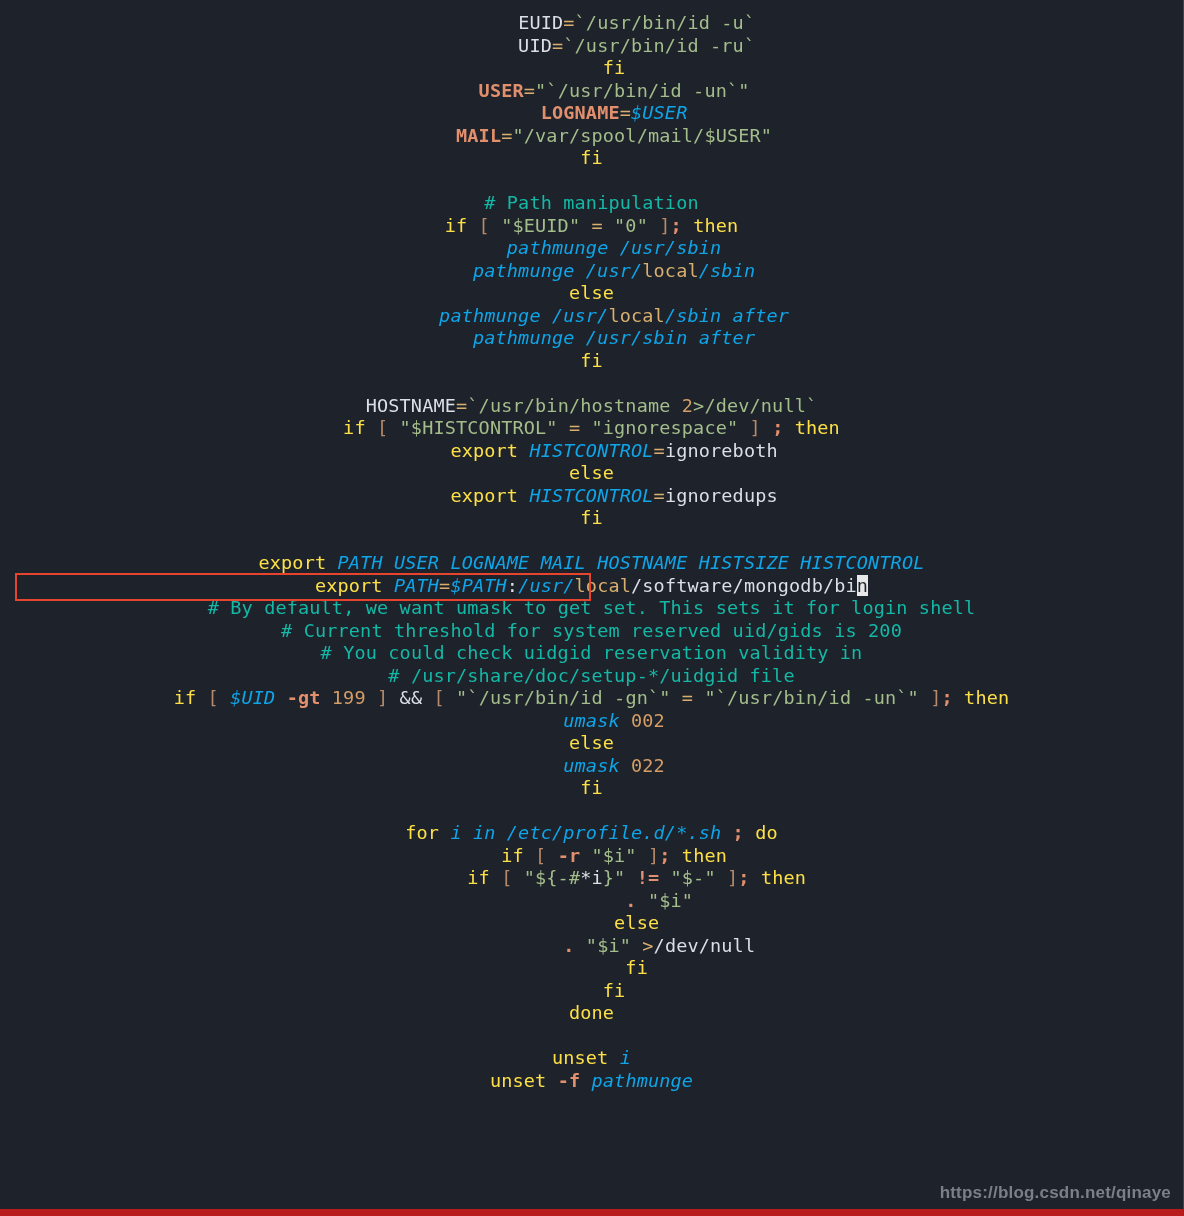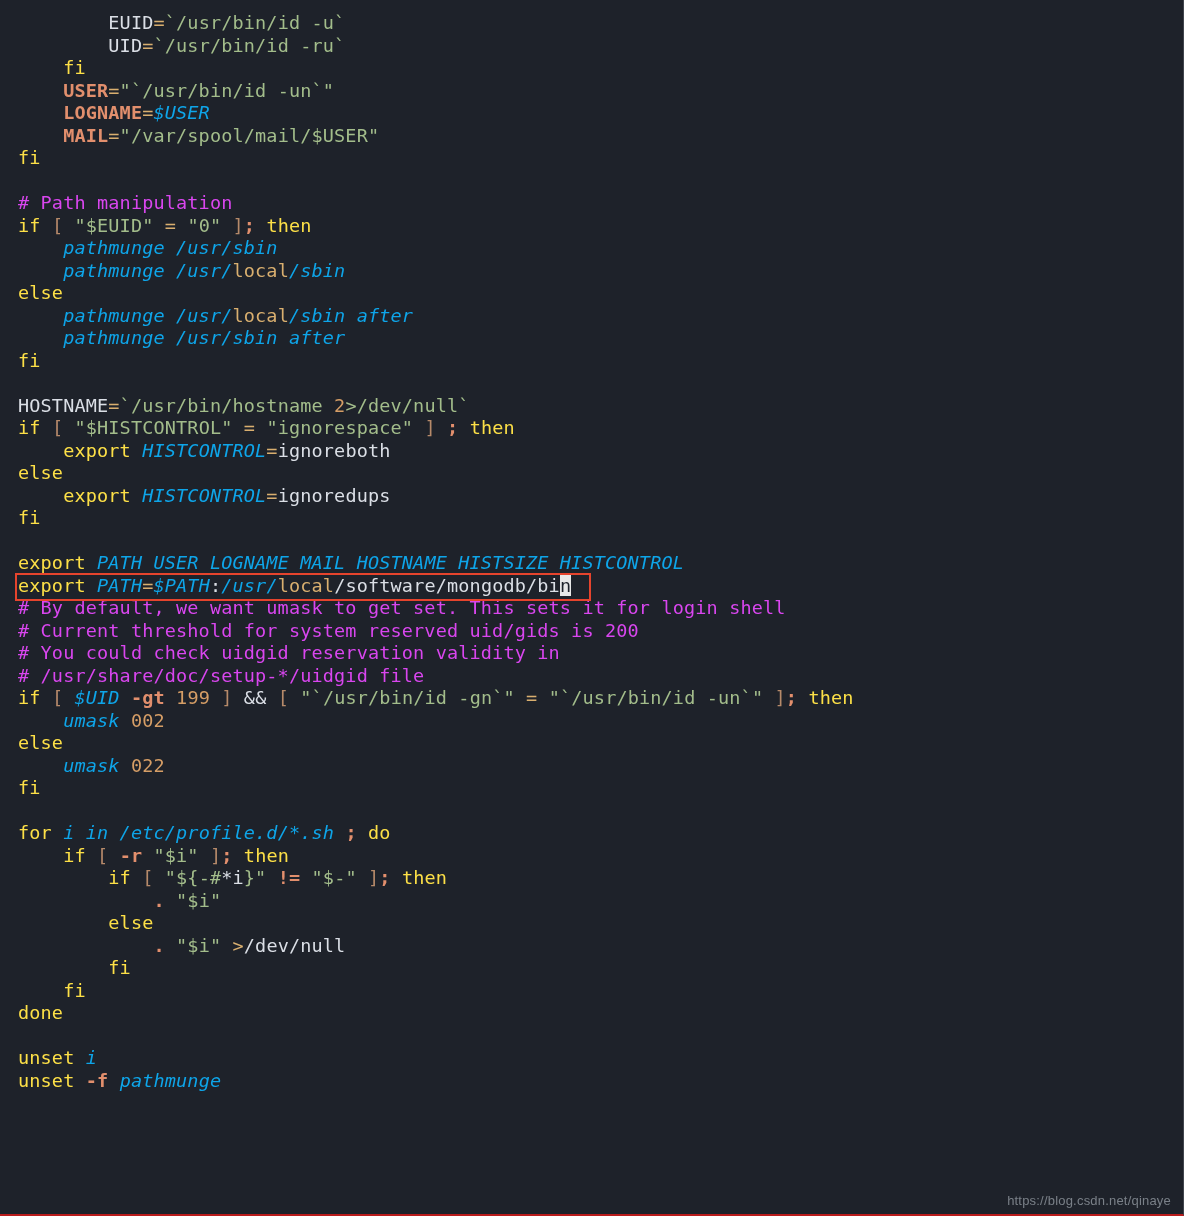--- a/index.html
+++ b/index.html
@@ -14,48 +14,50 @@
     letter-spacing:0.15px;
     position:relative;
   }
   
   .c-id   {color:#dbdfe6;}    
   .c-kw   {color:#fde047;}    
   .c-tan  {color:#e28f6d;font-weight:bold;}    
   .c-str  {color:#a3bd8b;}    
   .c-teal {color:#0ea5e9;font-style:italic;}    
   .c-num  {color:#d69e66;}    
-  .c-cmt  {color:#d946ef;}    
+  .c-cmt  {color:#14b8a6;}    
   .c-yl   {color:#d9af6f;}    
   .c-br   {color:#b68a6a;}
   .c-pl   {color:#b9c6cc;}
 
   .hl-box{
     position:absolute;
     border:2px solid #e6442d;
     pointer-events:none;
   }
   .cursor{
     background:#e8e8e8;
     color:#1e222a;
   }
   .watermark{
     position:absolute;
     right:12px;
     bottom:6px;
     font-family:Arial,sans-serif;
-    font-size:13px;
+    font-size:17px;
     color:#7a8088;
     letter-spacing:0.2px;
+    font-weight:bold;
   }
   .outer{
     position:absolute;
     inset:0;
     border-right:1px solid #41454d;
-    border-bottom:2px solid #b91c1c;
+    border-bottom:7px solid #b91c1c;
+    text-align:center;
   }
 </style>
 </head>
 <body>
 
 <div class="outer">
   <div class="code" id="code-area"><div>        <span class="c-id">EUID</span><span class="c-yl">=</span><span class="c-str">`/usr/bin/id -u`</span></div><div>        <span class="c-id">UID</span><span class="c-yl">=</span><span class="c-str">`/usr/bin/id -ru`</span></div><div>    <span class="c-kw">fi</span></div><div>    <span class="c-tan">USER</span><span class="c-yl">=</span><span class="c-str">"`/usr/bin/id -un`"</span></div><div>    <span class="c-tan">LOGNAME</span><span class="c-yl">=</span><span class="c-teal">$USER</span></div><div>    <span class="c-tan">MAIL</span><span class="c-yl">=</span><span class="c-str">"/var/spool/mail/$USER"</span></div><div><span class="c-kw">fi</span></div><div>&nbsp;</div><div><span class="c-cmt"># Path manipulation</span></div><div><span class="c-kw">if</span><span class="c-pl"> </span><span class="c-br">[</span><span class="c-pl"> </span><span class="c-str">"$EUID"</span><span class="c-pl"> </span><span class="c-yl">=</span><span class="c-pl"> </span><span class="c-str">"0"</span><span class="c-pl"> </span><span class="c-br">]</span><span class="c-tan">;</span><span class="c-pl"> </span><span class="c-kw">then</span></div><div>    <span class="c-teal">pathmunge /usr/sbin</span></div><div>    <span class="c-teal">pathmunge /usr/</span><span class="c-yl">local</span><span class="c-teal">/sbin</span></div><div><span class="c-kw">else</span></div><div>    <span class="c-teal">pathmunge /usr/</span><span class="c-yl">local</span><span class="c-teal">/sbin after</span></div><div>    <span class="c-teal">pathmunge /usr/sbin after</span></div><div><span class="c-kw">fi</span></div><div>&nbsp;</div><div><span class="c-id">HOSTNAME</span><span class="c-yl">=</span><span class="c-str">`/usr/bin/hostname </span><span class="c-num">2</span><span class="c-str">&gt;/dev/null`</span></div><div><span class="c-kw">if</span><span class="c-pl"> </span><span class="c-br">[</span><span class="c-pl"> </span><span class="c-str">"$HISTCONTROL"</span><span class="c-pl"> </span><span class="c-yl">=</span><span class="c-pl"> </span><span class="c-str">"ignorespace"</span><span class="c-pl"> </span><span class="c-br">]</span><span class="c-pl"> </span><span class="c-tan">;</span><span class="c-pl"> </span><span class="c-kw">then</span></div><div>    <span class="c-kw">export</span><span class="c-pl"> </span><span class="c-teal">HISTCONTROL</span><span class="c-yl">=</span><span class="c-id">ignoreboth</span></div><div><span class="c-kw">else</span></div><div>    <span class="c-kw">export</span><span class="c-pl"> </span><span class="c-teal">HISTCONTROL</span><span class="c-yl">=</span><span class="c-id">ignoredups</span></div><div><span class="c-kw">fi</span></div><div>&nbsp;</div><div><span class="c-kw">export</span><span class="c-pl"> </span><span class="c-teal">PATH USER LOGNAME MAIL HOSTNAME HISTSIZE HISTCONTROL</span></div><div><span class="c-kw">export</span><span class="c-pl"> </span><span class="c-teal">PATH</span><span class="c-yl">=</span><span class="c-teal">$PATH</span><span class="c-id">:</span><span class="c-teal">/usr/</span><span class="c-yl">local</span><span class="c-id">/software/mongodb/bi</span><span class="cursor">n</span></div><div><span class="c-cmt"># By default, we want umask to get set. This sets it for login shell</span></div><div><span class="c-cmt"># Current threshold for system reserved uid/gids is 200</span></div><div><span class="c-cmt"># You could check uidgid reservation validity in</span></div><div><span class="c-cmt"># /usr/share/doc/setup-*/uidgid file</span></div><div><span class="c-kw">if</span><span class="c-pl"> </span><span class="c-br">[</span><span class="c-pl"> </span><span class="c-teal">$UID</span><span class="c-pl"> </span><span class="c-tan">-gt</span><span class="c-pl"> </span><span class="c-num">199</span><span class="c-pl"> </span><span class="c-br">]</span><span class="c-pl"> </span><span class="c-id">&amp;&amp;</span><span class="c-pl"> </span><span class="c-br">[</span><span class="c-pl"> </span><span class="c-str">"`/usr/bin/id -gn`"</span><span class="c-pl"> </span><span class="c-yl">=</span><span class="c-pl"> </span><span class="c-str">"`/usr/bin/id -un`"</span><span class="c-pl"> </span><span class="c-br">]</span><span class="c-tan">;</span><span class="c-pl"> </span><span class="c-kw">then</span></div><div>    <span class="c-teal">umask </span><span class="c-num">002</span></div><div><span class="c-kw">else</span></div><div>    <span class="c-teal">umask </span><span class="c-num">022</span></div><div><span class="c-kw">fi</span></div><div>&nbsp;</div><div><span class="c-kw">for</span><span class="c-pl"> </span><span class="c-teal">i in /etc/profile.d/*.sh </span><span class="c-tan">;</span><span class="c-pl"> </span><span class="c-kw">do</span></div><div>    <span class="c-kw">if</span><span class="c-pl"> </span><span class="c-br">[</span><span class="c-pl"> </span><span class="c-tan">-r</span><span class="c-pl"> </span><span class="c-str">"$i"</span><span class="c-pl"> </span><span class="c-br">]</span><span class="c-tan">;</span><span class="c-pl"> </span><span class="c-kw">then</span></div><div>        <span class="c-kw">if</span><span class="c-pl"> </span><span class="c-br">[</span><span class="c-pl"> </span><span class="c-str">"${-#</span><span class="c-id">*i</span><span class="c-str">}"</span><span class="c-pl"> </span><span class="c-tan">!=</span><span class="c-pl"> </span><span class="c-str">"$-"</span><span class="c-pl"> </span><span class="c-br">]</span><span class="c-tan">;</span><span class="c-pl"> </span><span class="c-kw">then</span></div><div>            <span class="c-tan">.</span><span class="c-pl"> </span><span class="c-str">"$i"</span></div><div>        <span class="c-kw">else</span></div><div>            <span class="c-tan">.</span><span class="c-pl"> </span><span class="c-str">"$i"</span><span class="c-pl"> </span><span class="c-yl">&gt;</span><span class="c-id">/dev/null</span></div><div>        <span class="c-kw">fi</span></div><div>    <span class="c-kw">fi</span></div><div><span class="c-kw">done</span></div><div>&nbsp;</div><div><span class="c-kw">unset</span><span class="c-pl"> </span><span class="c-teal">i</span></div><div><span class="c-kw">unset</span><span class="c-pl"> </span><span class="c-tan">-f</span><span class="c-pl"> </span><span class="c-teal">pathmunge</span></div><div class="hl-box" style="left: 15px; top: 572.5px; width: 571.63px; height: 24.5px;"></div></div>
   <div class="watermark">https://blog.csdn.net/qinaye</div>
 </div>
 

